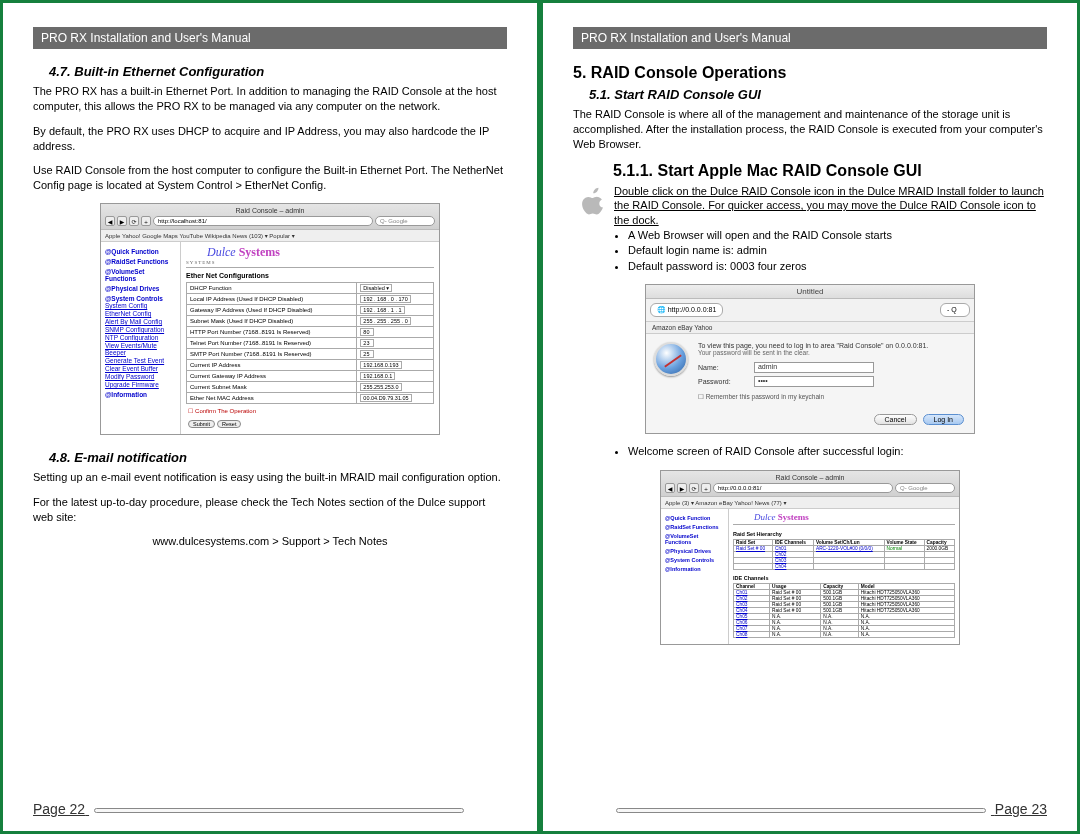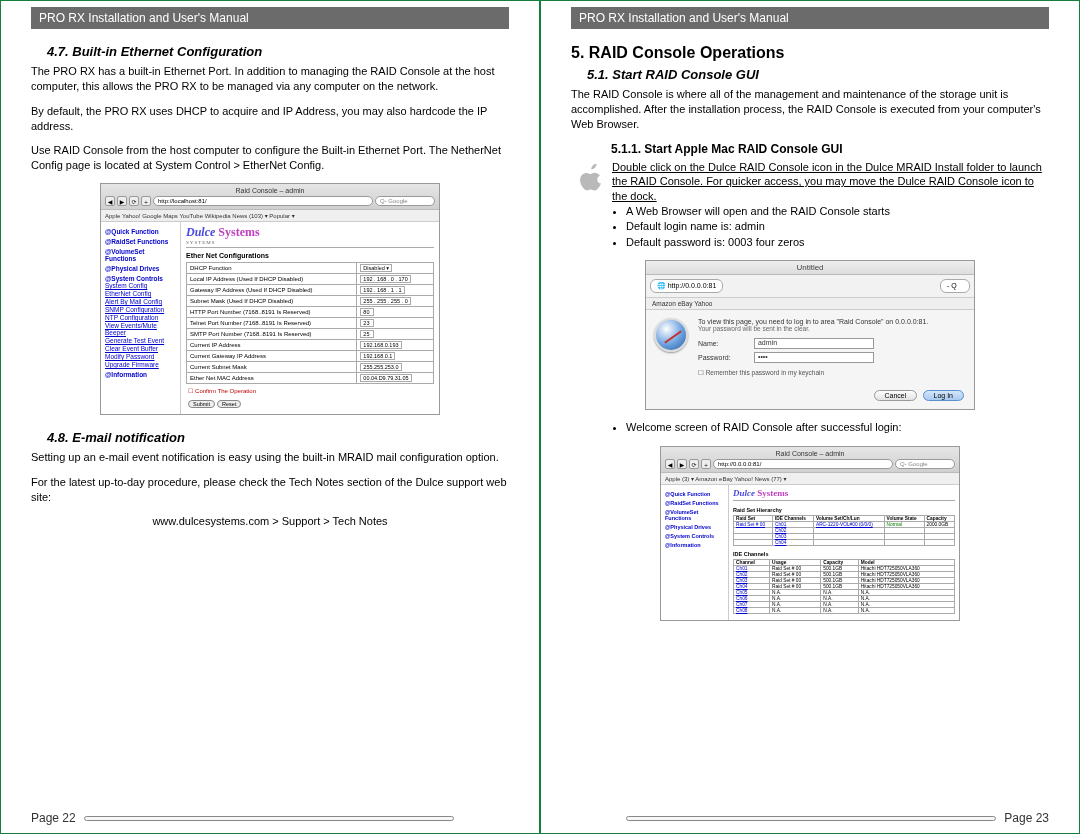--- a/index.html
+++ b/index.html
@@ -1,31 +1,31 @@
 <!DOCTYPE html>
 <html><head>
 <meta charset="utf-8">
 <style>
   * { box-sizing: border-box; margin: 0; padding: 0; }
   body { font-family: Arial, sans-serif; font-size: 11px; color: #000;
          background: #fff; width: 1080px; height: 834px; display: flex; }
-  .page { width: 540px; height: 834px; border: 1px solid #15803d;
-          padding: 6px 30px 20px 30px; position: relative; }
+  .page { width: 540px; height: 834px; border: 3px solid #15803d;
+          padding: 24px 30px 20px 30px; position: relative; }
   .page + .page { margin-left: 0; }
   .header { background: #6b6b6b; color: #fff; padding: 4px 8px;
             font-size: 12px; margin-bottom: 15px; }
   h2.sec { font-style: italic; font-weight: bold; font-size: 13px;
            margin: 5px 0 5px 16px; }
   h1.sec { font-weight: bold; font-size: 16px; margin: 0 0 5px 0; }
-  h3.sec { font-weight: bold; font-size: 12px; margin: 5px 0 4px 40px; }
+  h3.sec { font-weight: bold; font-size: 16px; margin: 5px 0 4px 40px; }
   p { font-size: 11px; line-height: 1.35; margin-bottom: 10px; }
   ul { list-style: disc; margin-left: 55px; margin-bottom: 10px; }
   li { font-size: 11px; line-height: 1.4; }
-  .footer { position: absolute; bottom: 8px; font-size: 12px; color: #333;
-            width: calc(100% - 60px); }
+  .footer { position: absolute; bottom: 14px; font-size: 14px; color: #333;
+            width: calc(100% - 60px); text-decoration: underline; }
   .footer .line { display: inline-block; height: 5px; width: 370px;
                   border: 1px solid #888; border-radius: 3px;
                   vertical-align: middle; margin: 0 5px; background: #f7f7f7;}
   .footer.left { text-align: left; }
   .footer.right { text-align: right; }
 
   
   .shot1 { border: 1px solid #999; width: 340px; margin: 5px auto 15px auto;
            font-size: 7px; background: #fff; }
   .browser-chrome { background: linear-gradient(#e5e5e5,#d0d0d0);
@@ -45,21 +45,21 @@
   .bookmark-bar { background: #efefef; border-bottom: 1px solid #ccc;
                   padding: 2px 4px; font-size: 6px; color: #333; }
   .shot1-body { display: flex; }
   .sidebar { width: 80px; border-right: 1px solid #ccc; padding: 3px 4px;
              font-size: 6.5px; }
   .sidebar a { color: #0000cc; text-decoration: underline; display: block;
                margin-bottom: 1px; }
   .sidebar .hdr { color: #0000cc; font-weight: bold; margin-top: 3px; }
   .main1 { flex: 1; padding: 3px 5px; }
   .logo { font-size: 12px; font-family: "Times New Roman", serif; }
-  .logo .d { color: #4a4ae0; font-style: italic; font-weight: bold; }
+  .logo .d { color: #4a4ae0; font-style: italic; font-weight: normal; margin-left: 21px; }
   .logo .s { color: #c040c0; font-weight: bold; }
   .logo-sub { font-size: 5px; color: #666; letter-spacing: 1px; }
   hr.sep { border: none; border-top: 1px solid #aaa; margin: 2px 0 4px 0; }
   .form-title { font-weight: bold; font-size: 7px; margin: 3px 0; }
   table.cfg { border-collapse: collapse; width: 100%; font-size: 6px; }
   table.cfg td { border: 1px solid #aaa; padding: 1px 3px; }
   .field { display: inline-block; border: 1px solid #aaa; background: #fff;
            padding: 0 2px; font-size: 5.5px; min-width: 14px; }
   .confirm { color: #b00; font-size: 6px; padding: 3px 2px; }
   .btns { padding: 3px 2px; }

